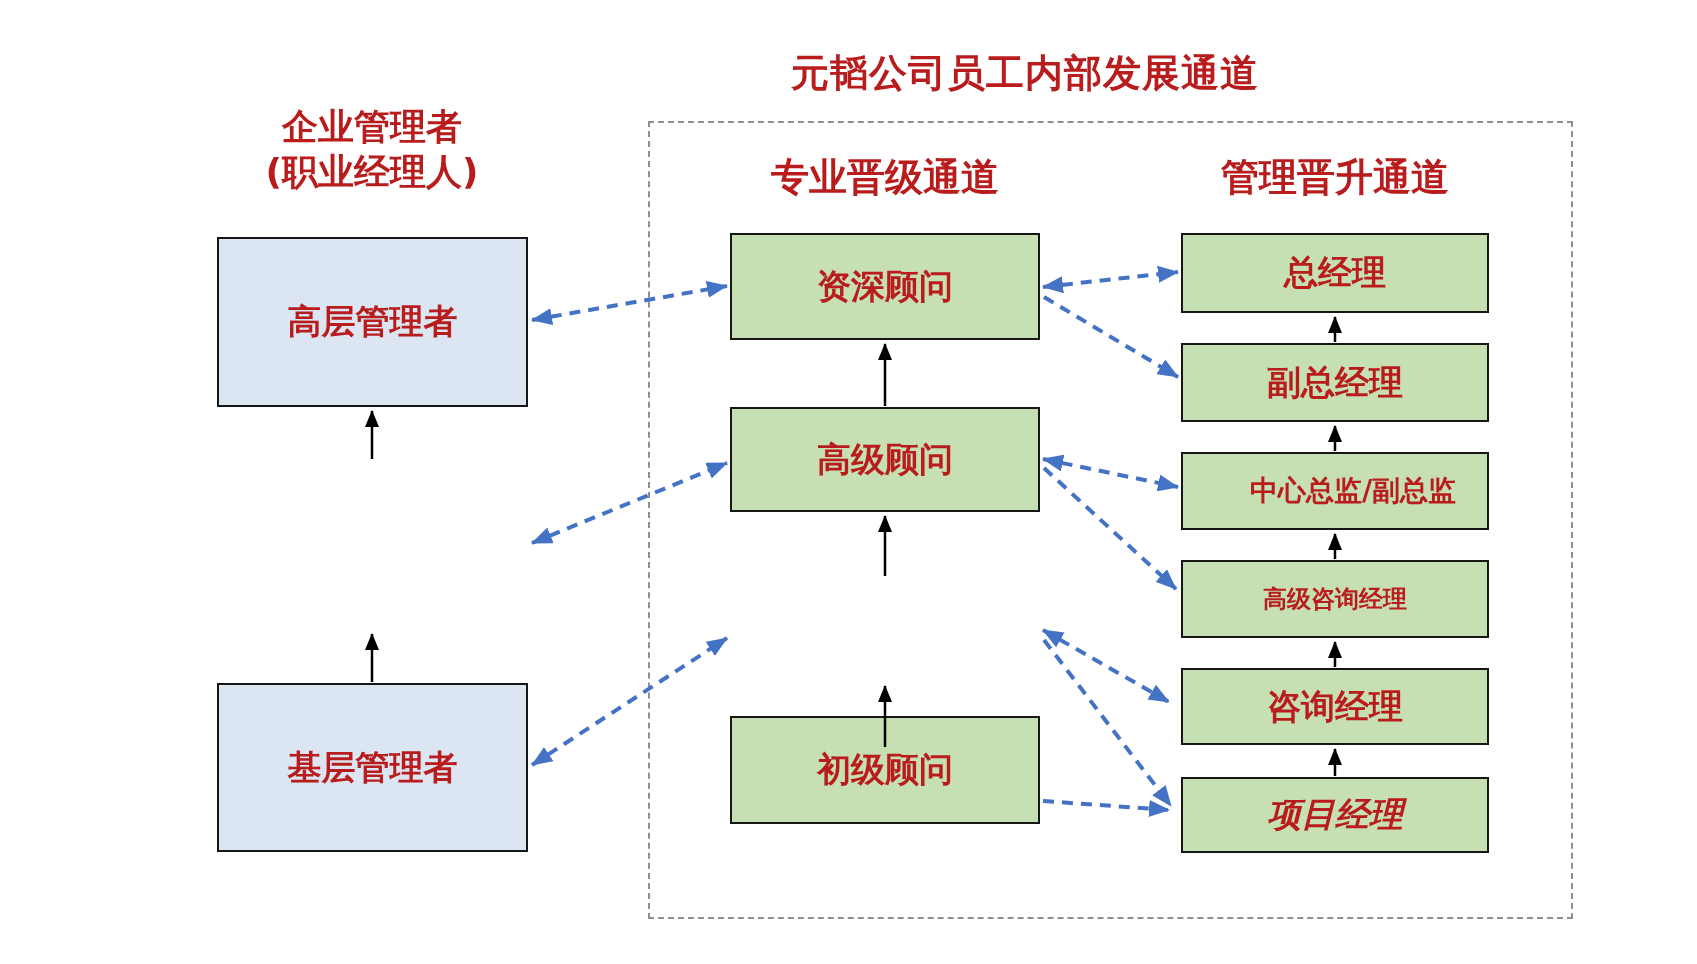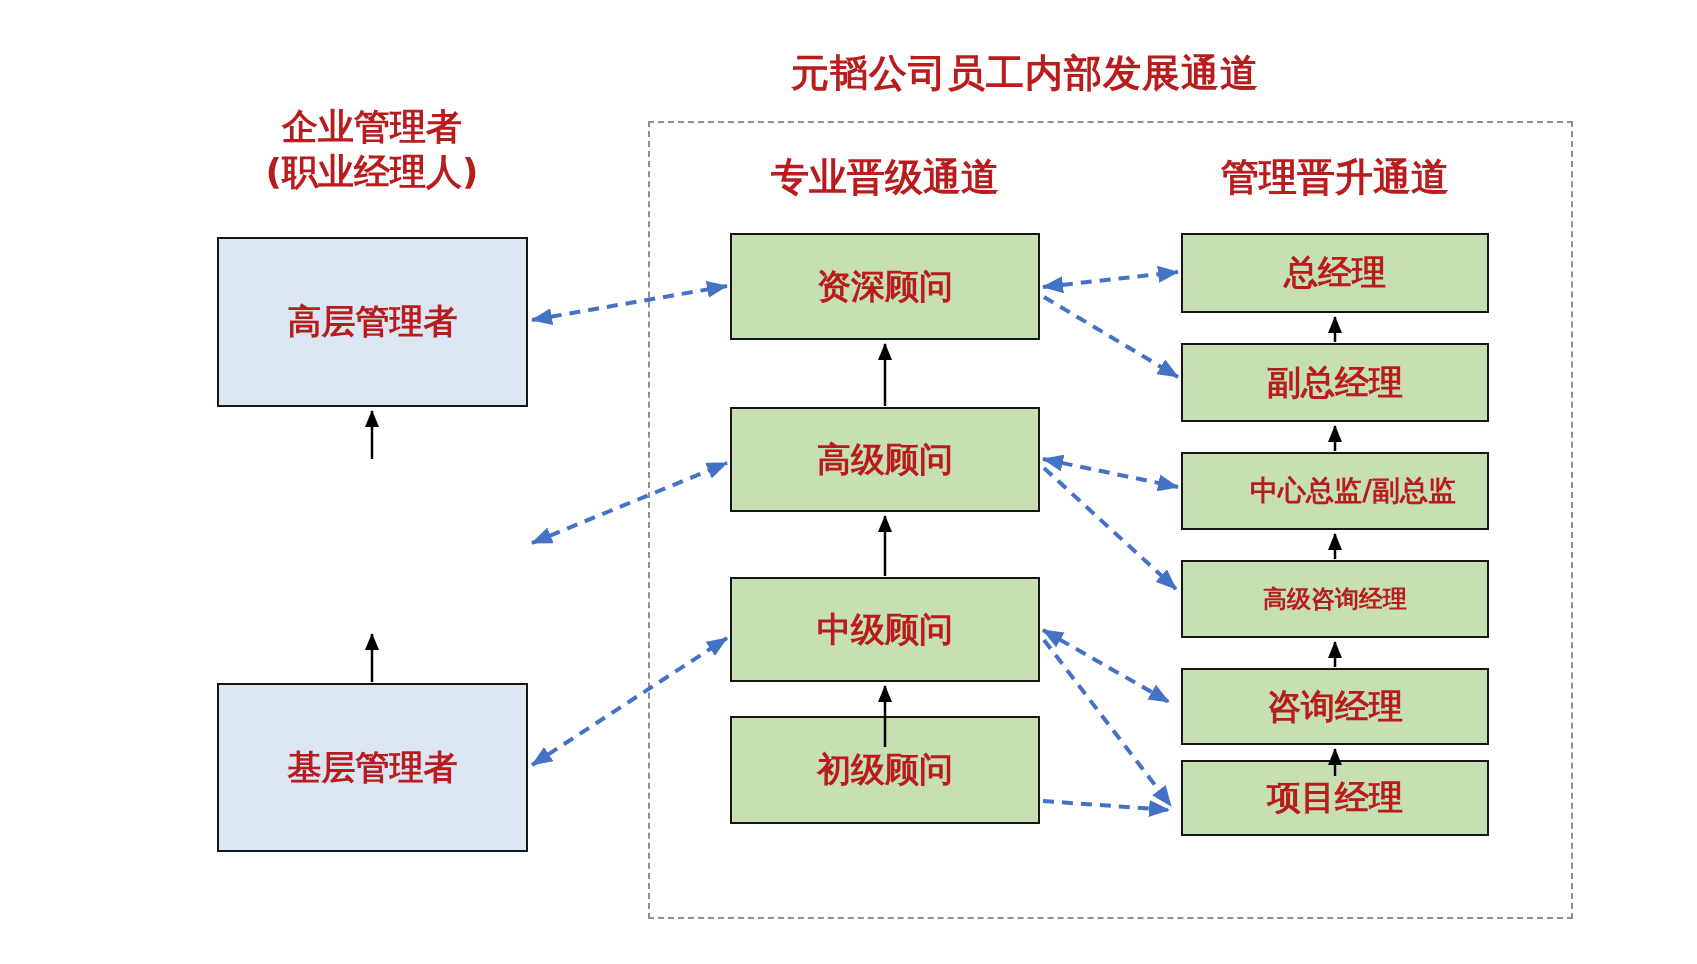--- a/index.html
+++ b/index.html
@@ -22,21 +22,21 @@
   #b-base{left:217px;top:683px;width:311px;height:169px;}
   #m1{left:730px;top:233px;width:310px;height:107px;}
   #m2{left:730px;top:407px;width:310px;height:105px;}
   #m3{left:730px;top:577px;width:310px;height:105px;}
   #m4{left:730px;top:716px;width:310px;height:108px;font-family:Liberation Serif, serif;}
   #r1{left:1181px;top:233px;width:308px;height:80px;}
   #r2{left:1181px;top:343px;width:308px;height:79px;}
   #r3{left:1181px;top:452px;width:308px;height:78px;font-size:28px;padding-left:36px;}
   #r4{left:1181px;top:560px;width:308px;height:78px;font-size:24px;}
   #r5{left:1181px;top:668px;width:308px;height:77px;}
-  #r6{left:1181px;top:760px;width:308px;height:76px;}
+  #r6{left:1181px;top:777px;width:308px;height:76px;font-style:italic;}
   svg.overlay{position:absolute;left:0;top:0;width:1697px;height:964px;pointer-events:none;}
   .solid{stroke:var(--solid-arrow,#000);stroke-width:2.5px;}
   .dash{stroke:var(--dash-arrow,#4472c4);stroke-width:4px;stroke-dasharray:11 8;fill:none;}
 </style>
 </head>
 <body>
 
 <div id="stage">
 
   <div class="abs ttl">元韬公司员工内部发展通道</div>
@@ -49,21 +49,20 @@
   <div class="abs panel"></div>
 
   <div class="abs col-hdr mid">专业晋级通道</div>
   <div class="abs col-hdr right">管理晋升通道</div>
 
   <div class="box blue" id="b-top">高层管理者</div>
   <div class="box blue" id="b-base">基层管理者</div>
 
   <div class="box green" id="m1">资深顾问</div>
   <div class="box green" id="m2">高级顾问</div>
-  <div class="box green" id="m3">中级顾问</div>
   <div class="box green" id="m4">初级顾问</div>
 
   <div class="box green" id="r1">总经理</div>
   <div class="box green" id="r2">副总经理</div>
   <div class="box green" id="r3">中心总监/副总监</div>
   <div class="box green" id="r4">高级咨询经理</div>
   <div class="box green" id="r5">咨询经理</div>
   <div class="box green" id="r6">项目经理</div>
 
   <svg class="overlay" viewBox="0 0 1697 964">

